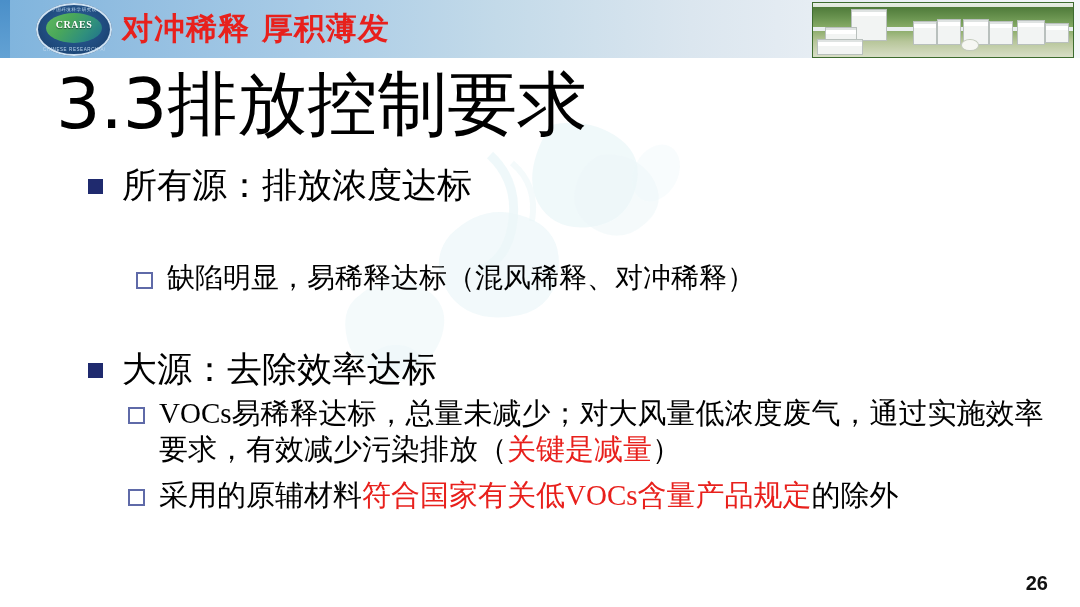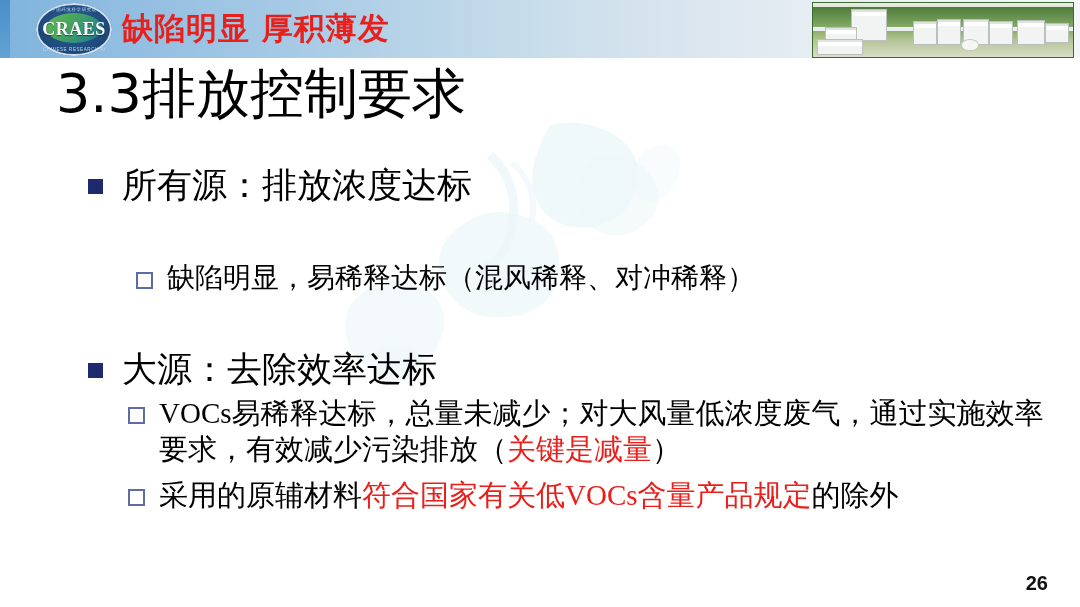--- a/index.html
+++ b/index.html
@@ -56,21 +56,21 @@
     left: 10px; top: 10px;
     width: 56px; height: 30px;
     border-radius: 50%;
     background: linear-gradient(130deg, #63b860 0%, #4aa85a 35%, #2f8f7d 70%, #1f6f8d 100%);
   }
   #logo .craes-text {
     position: absolute;
     left: 0; top: 16px;
     width: 76px;
     text-align: center;
-    font-size: 18px;
+    font-size: 10px;
     font-weight: bold;
     letter-spacing: 0.5px;
     color: #ffffff;
     text-shadow: 0 1px 1px rgba(0,0,0,.5);
     font-family: "Liberation Serif", serif;
   }
   #logo .arc-top, #logo .arc-bottom {
     position: absolute;
     left: 7px;
     width: 62px;
@@ -149,21 +149,21 @@
     left: 300px; top: 115px;
     width: 440px; height: 270px;
     opacity: .30;
     pointer-events: none;
   }
 
   
   #title {
     position: absolute;
     left: 56px; top: 58px;
-    font-size: 54px;
+    font-size: 70px;
     color: #000000;
     letter-spacing: 0px;
     white-space: nowrap;
     font-family: "DejaVu Sans", "Liberation Sans", sans-serif;
   }
 
   .lvl1 {
     position: absolute;
     display: flex;
     align-items: flex-start;
@@ -228,21 +228,21 @@
     <div id="header-accent-left"></div>
 
     <div id="logo">
       <div class="ring"></div>
       <div class="inner-oval"></div>
       <div class="arc-top">中国环境科学研究院</div>
       <div class="craes-text">CRAES</div>
       <div class="arc-bottom">CHINESE RESEARCH ACADEMY OF ENVIRONMENTAL SCIENCES</div>
     </div>
 
-    <div id="header-slogan">缺陷明显  厚积薄发</div>
+    <div id="header-slogan">对冲稀释  厚积薄发</div>
 
     <div id="campus-photo">
       <div class="sky"></div>
       <div class="trees"></div>
       <div class="ground"></div>
       <div class="bldg b1"></div>
       <div class="bldg b2"></div>
       <div class="bldg b3"></div>
       <div class="bldg b4"></div>
       <div class="bldg b5"></div>

